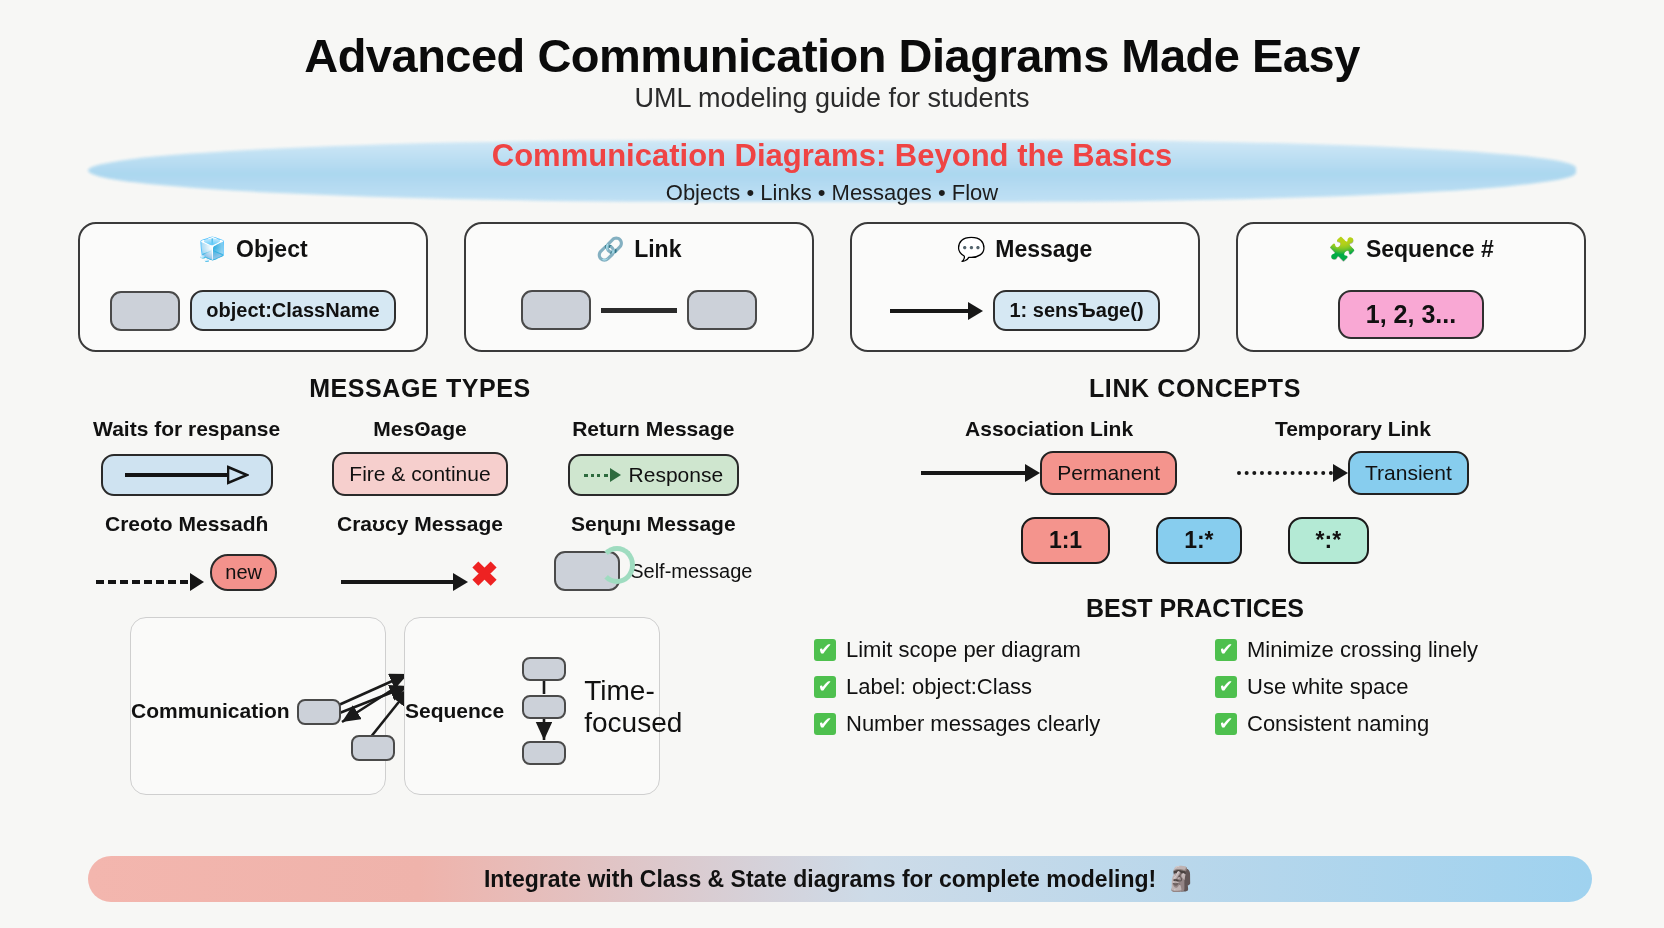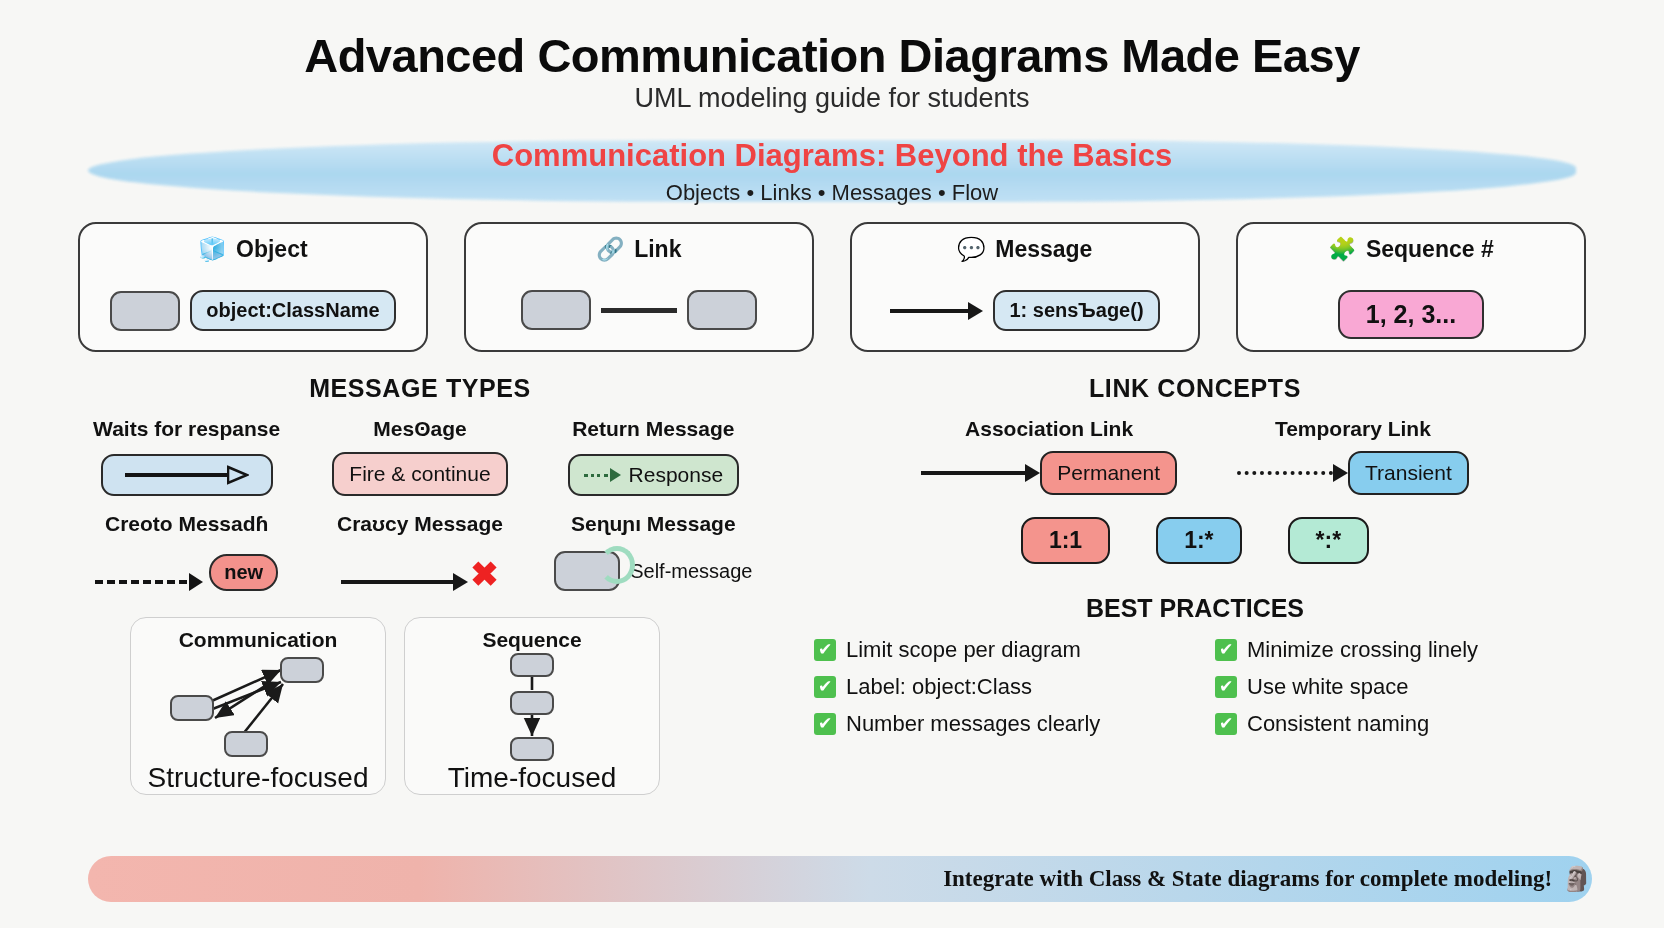--- a/index.html
+++ b/index.html
@@ -150,21 +150,21 @@
   }
   .dashed-arrow { display:flex; align-items:center; }
   .dashed-arrow .dsh { width: 92px; height:0; border-top: 4.5px dashed #141414; }
   .dashed-arrow .dhead {
     width:0;height:0;border-left:14px solid #141414;
     border-top:9px solid transparent;border-bottom:9px solid transparent;
     margin-left:2px;
   }
   .pill-new {
     background: #f3928c; border: 2.2px solid #2a2a2a; border-radius: 18px;
-    padding: 5px 13px; font-size: 20px; font-weight:bold; margin-left:6px;
+    padding: 5px 13px; font-size: 20px; font-weight:normal; margin-left:6px;
   }
   .xmark { color:#ee2222; font-size:34px; font-weight:bold; line-height:1; margin-left:2px; }
   .self-wrap { display:flex; align-items:center; gap:10px; }
   .self-box {
     width: 66px; height: 40px; background:#ccd1d9;
     border:2px solid #4a4a4a; border-radius: 11px; position: relative;
   }
   .self-loop {
     position:absolute; right:-17px; top:-7px; width:36px; height:38px;
     border: 5px solid #9fdcc0; border-left-color: transparent;
@@ -207,36 +207,35 @@
     width:22px;height:22px;background:#4ec04e;border-radius:3px;
     color:#fff;font-size:17px;line-height:22px;text-align:center;
     flex:none;
   }
 
   
   .cmp-row { display:flex; gap:18px; margin-top: 26px; padding-left: 60px; }
   .cmp-card {
     width: 256px; height: 178px;
     background:#fafaf9; border:1.6px solid #cfcfcf; border-radius:16px;
-    display:flex;flex-direction:column;align-items:center;
+    display:flex;flex-direction:row;align-items:center;
     padding-top:10px;
   }
   .cmp-title { font-size:21px; font-weight:bold; }
   .cmp-vis { flex:1; display:flex;align-items:center;justify-content:center; width:100%; }
   .cmp-foot { font-size:28px; padding-bottom:8px; }
 
   
   .footer {
     position:absolute; left:88px; right:72px; bottom:26px;
     height: 46px;
     background: linear-gradient(90deg,#f3b6ae 0%, #efb3ab 22%, #cddbe8 52%, #9fd2ef 100%);
     border-radius: 23px;
-    display:flex;align-items:center;justify-content:flex-end;
+    display:flex;align-items:center;justify-content:center;
     gap:10px;
-    font-family:Liberation Serif, serif;
   }
   .footer-text { font-size:23px; font-weight:bold; color:#111; }
   .footer-emoji { font-size:24px; }
 </style>
 </head>
 <body>
 
 <div class="h1">Advanced Communication Diagrams Made Easy</div>
 <div class="h2">UML modeling guide for students</div>
 

